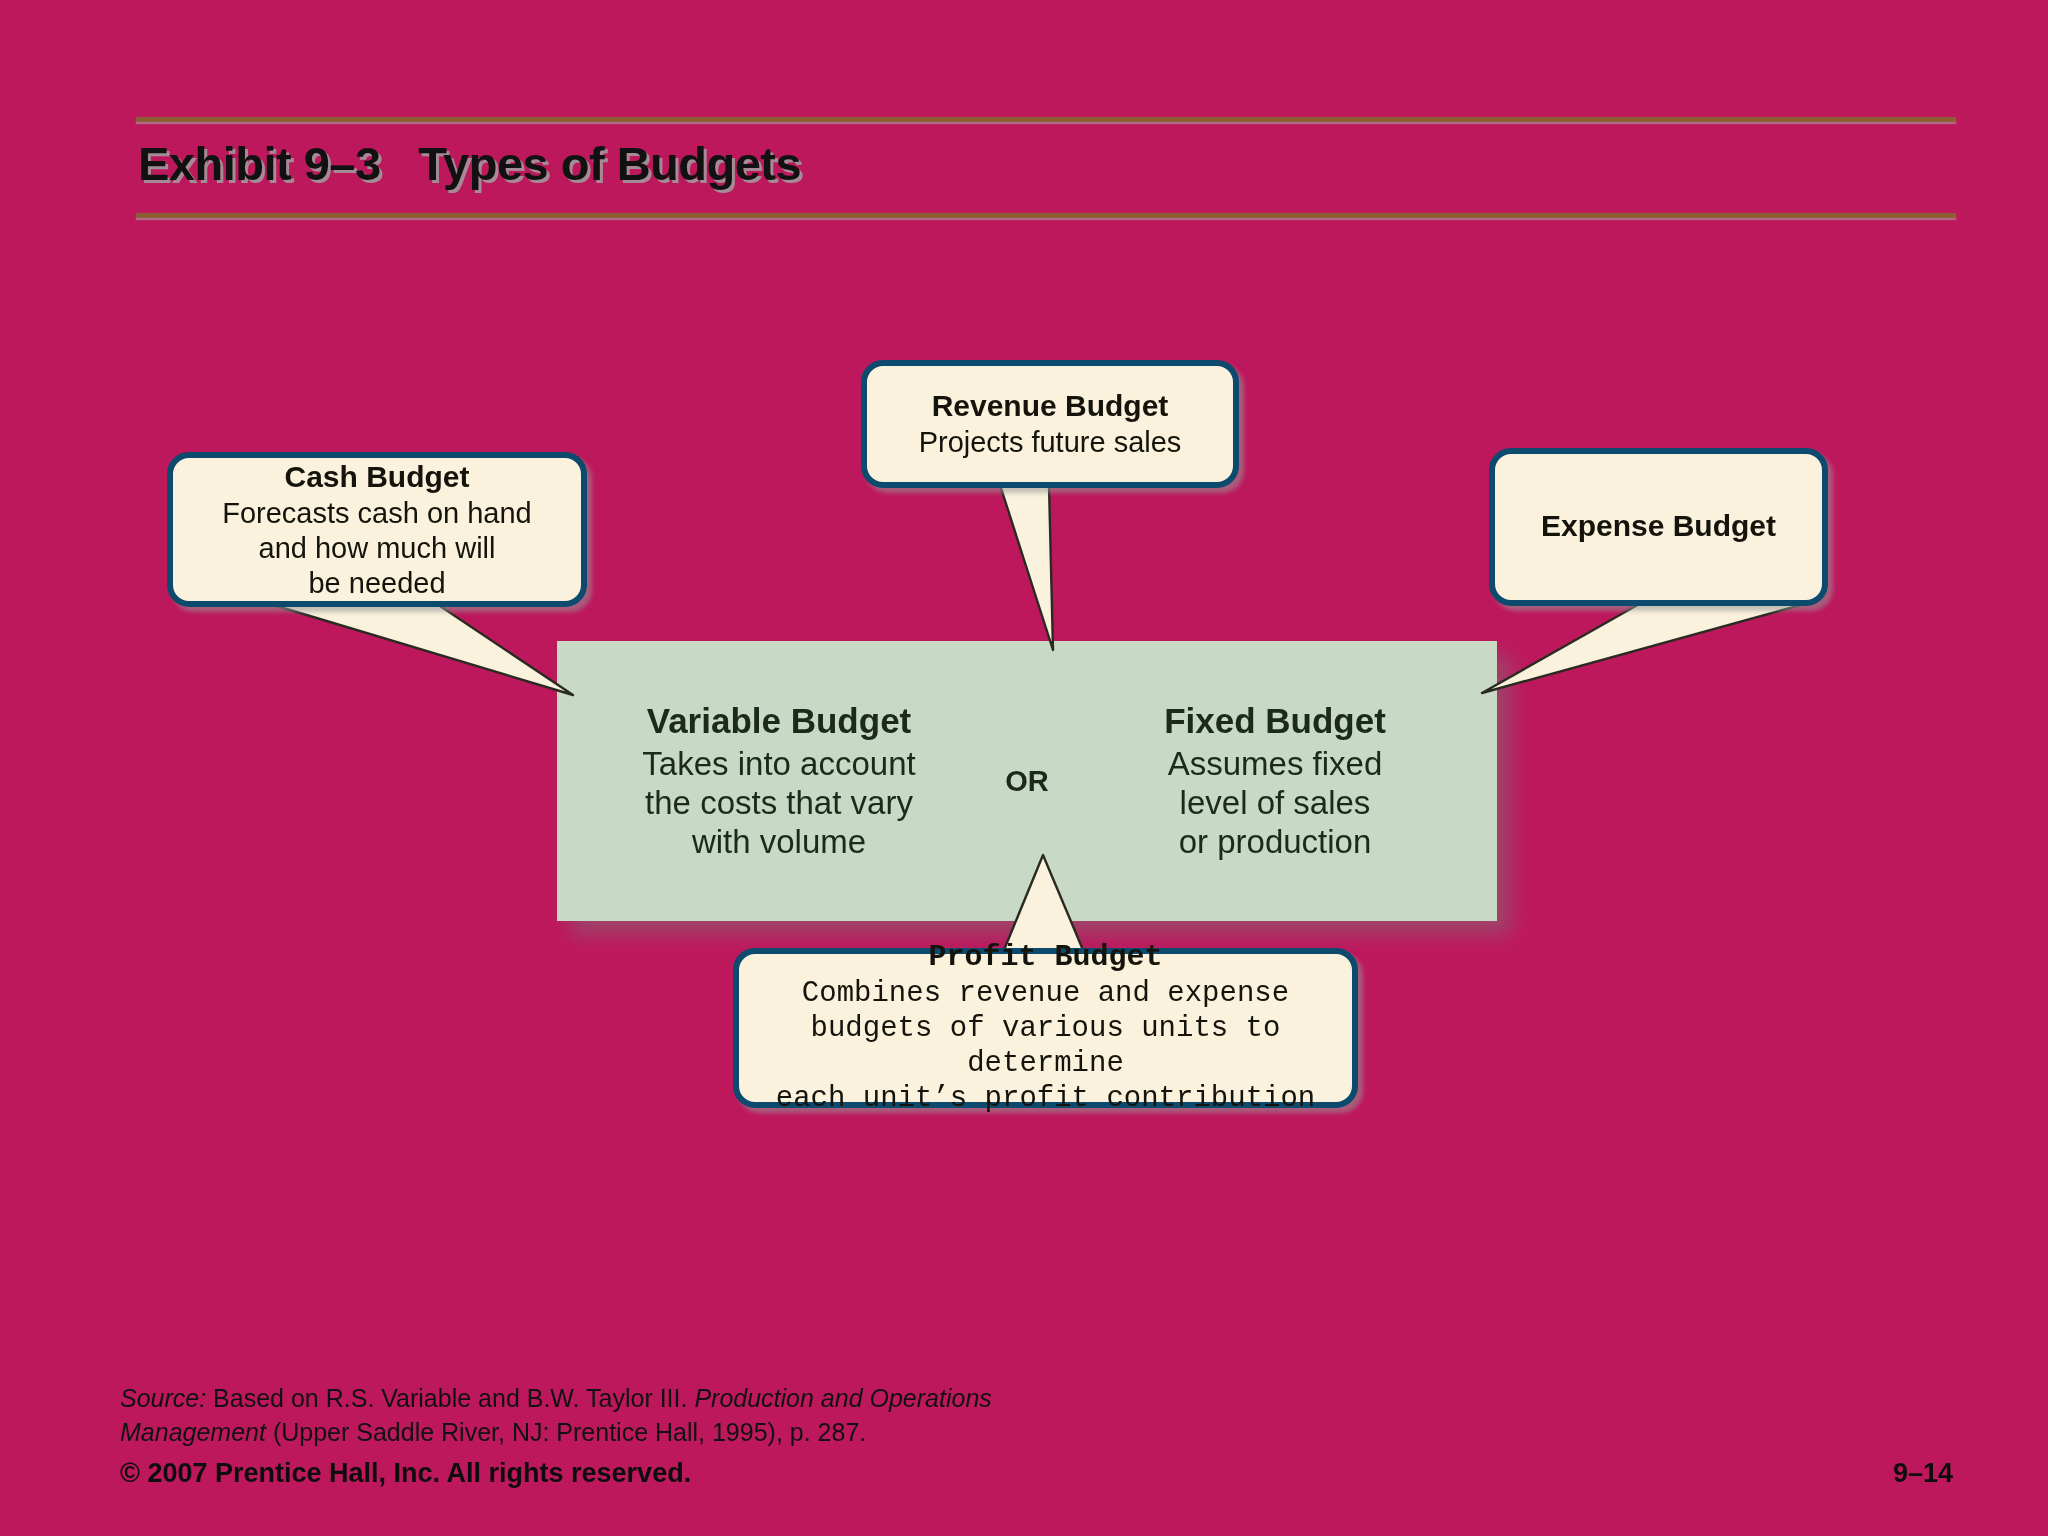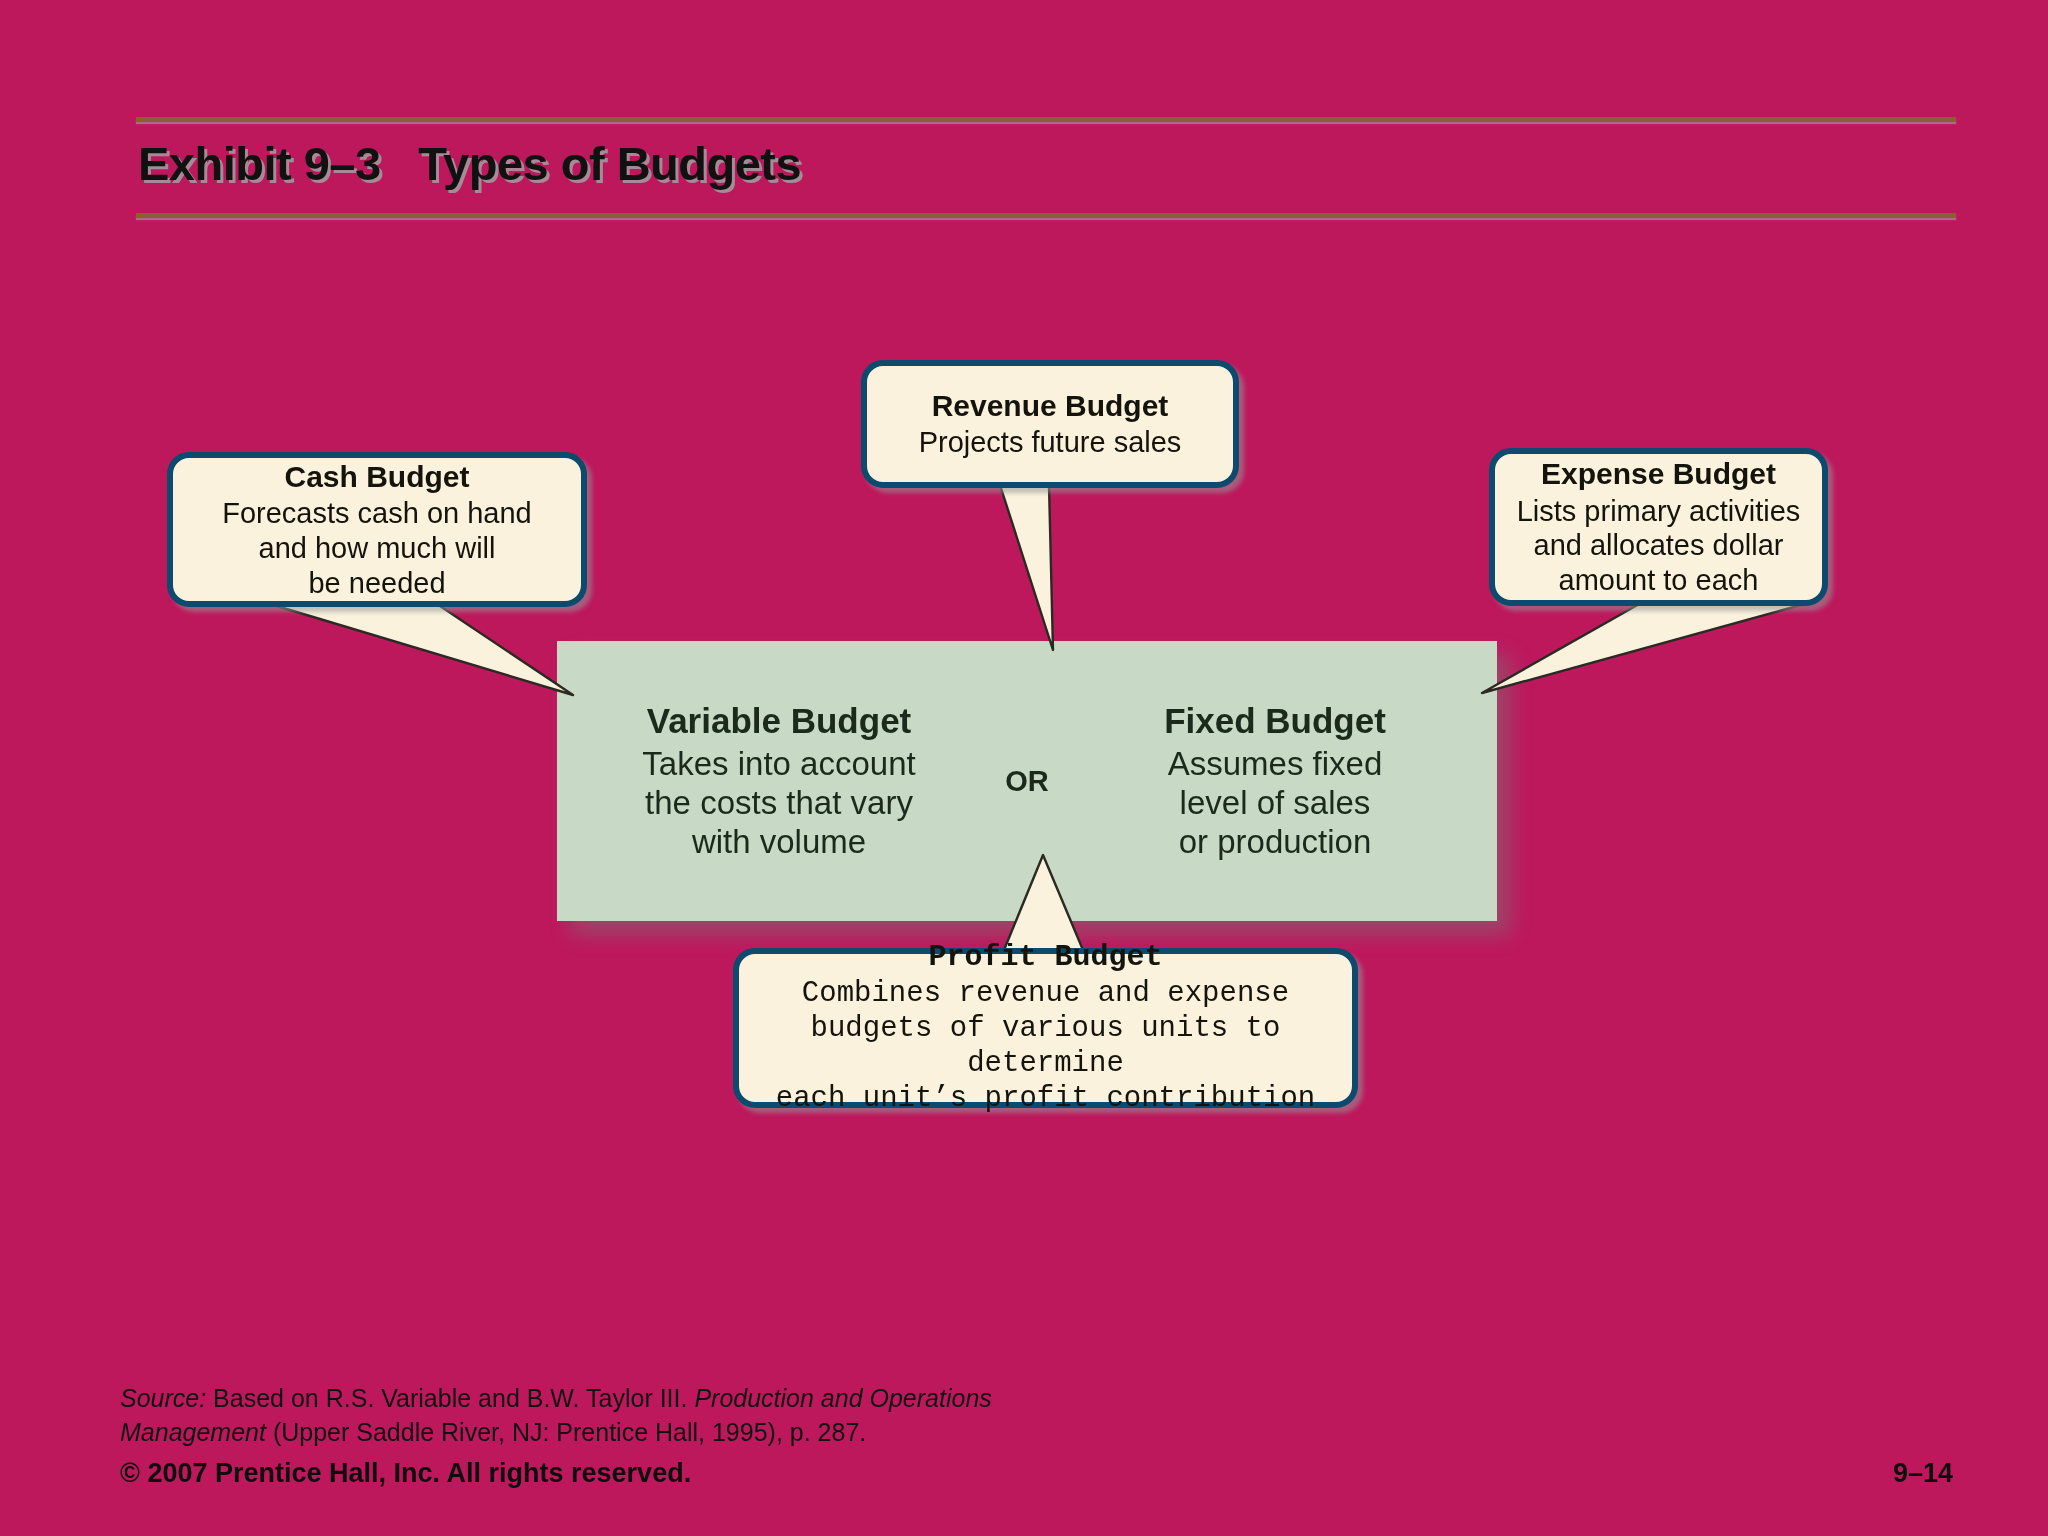--- a/index.html
+++ b/index.html
@@ -219,23 +219,20 @@
 be needed</div>
     </div>
 
     <div class="callout" id="callout-revenue">
       <div class="c-title">Revenue Budget</div>
       <div class="c-body">Projects future sales</div>
     </div>
 
     <div class="callout" id="callout-expense">
       <div class="c-title">Expense Budget</div>
-      <div class="c-body">Lists primary activities
-and allocates dollar
-amount to each</div>
     </div>
 
     <div class="callout" id="callout-profit">
       <div class="c-title">Profit Budget</div>
       <div class="c-body">Combines revenue and expense
 budgets of various units to determine
 each unit’s profit contribution</div>
     </div>
 
   </div>

